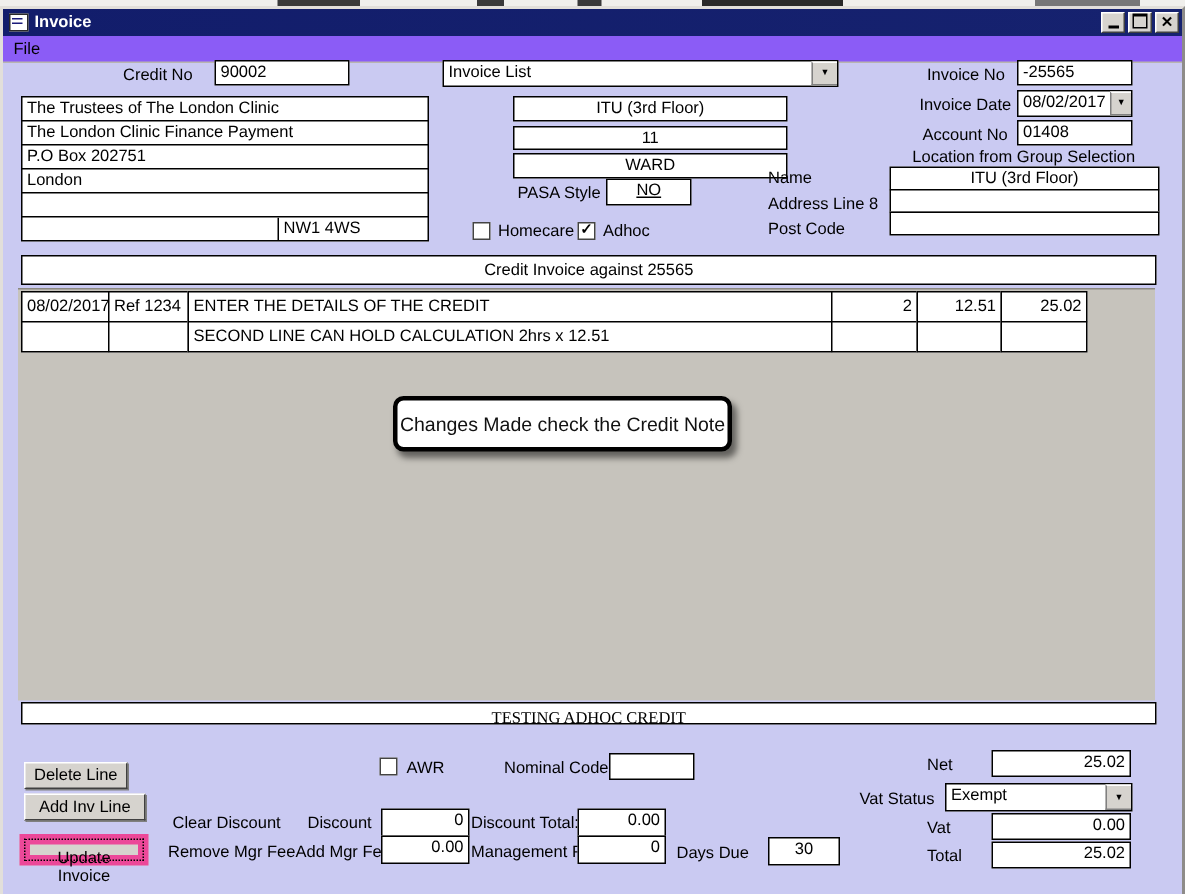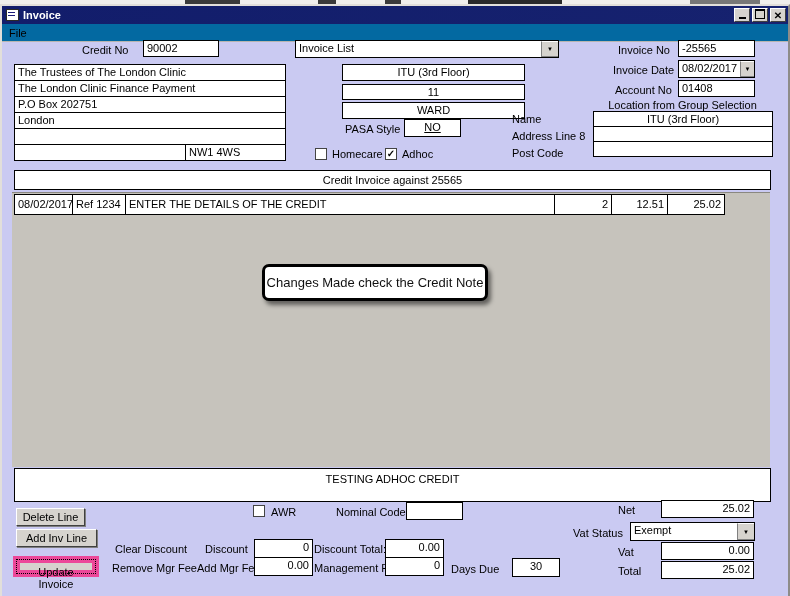--- a/index.html
+++ b/index.html
@@ -18,21 +18,21 @@
            position:relative;margin-left:2px;}
   .appicon::after{content:"";position:absolute;left:1px;top:2px;width:7px;height:1px;
            background:#1a1a7a;box-shadow:0 3px 0 #1a1a7a;}
   .wbtns{margin-left:auto;display:flex;gap:2px;}
   .wbtn{width:16px;height:14px;background:#d6d3ce;border:1px solid;
         border-color:#fff #404040 #404040 #fff;display:flex;align-items:flex-end;
         justify-content:center;font-size:9px;line-height:9px;font-weight:bold;box-sizing:border-box;}
   .glyph-min{width:7px;height:2px;background:#000;margin-bottom:2px;}
   .glyph-max{width:8px;height:7px;border:1px solid #000;border-top-width:2px;margin-bottom:2px;}
   .glyph-close{align-self:center;font-size:10px;}
-  .menubar{position:absolute;left:0;top:18px;right:0;height:17px;background:#0369a1;
+  .menubar{position:absolute;left:0;top:18px;right:0;height:17px;background:#8b5cf6;
            display:flex;align-items:center;border-bottom:1px solid #b8b5b0;}
   .menu-item{padding:0 7px;height:100%;display:flex;align-items:center;}
   
   .lbl{position:absolute;white-space:nowrap;}
   .field{position:absolute;background:#fff;border:1px solid #000;box-sizing:border-box;
          padding:1px 3px 0 3px;overflow:hidden;white-space:nowrap;}
   .right{text-align:right}.center{text-align:center}
   .combo{position:absolute;background:#fff;border:1px solid #000;box-sizing:border-box;
          display:flex;align-items:stretch;}
   .combo-text{flex:1;padding:1px 3px 0 3px;overflow:hidden;white-space:nowrap;}
@@ -90,21 +90,21 @@
             <span class="glyph-close">✕</span>
           </span>
       </span>
     </div>
     <div class="menubar">
       <span class="menu-item">File</span>
     </div>
   </div>
 
   <span class="lbl" style="left:82px;top:44px;">Credit No</span>
-  <div class="field" style="left:143px;top:40px;width:76px;height:17px;">90002</div>
+  <div class="field" style="left:143px;top:40px;width:90px;height:17px;">90002</div>
 
   <div class="combo" style="left:295px;top:40px;width:264px;height:18px;">
     <span class="combo-text">Invoice List</span>
     <span class="combo-arrow">▼</span>
   </div>
 
   <span class="lbl" style="left:618px;top:44px;">Invoice No</span>
   <div class="field" style="left:678px;top:40px;width:77px;height:17px;">-25565</div>
 
   <span class="lbl" style="left:613px;top:64px;">Invoice Date</span>
@@ -154,24 +154,32 @@
 
   <div class="gridbg"></div>
   <div class="grow" style="top:194px;">
     <span class="gcell center" style="width:59px;">08/02/2017</span>
     <span class="gcell" style="width:54px;">Ref 1234</span>
     <span class="gcell" style="width:430px;">ENTER THE DETAILS OF THE CREDIT</span>
     <span class="gcell right" style="width:58px;">2</span>
     <span class="gcell right" style="width:57px;">12.51</span>
     <span class="gcell right" style="width:58px;">25.02</span>
   </div>
+  <div class="grow" style="top:214px;">
+    <span class="gcell center" style="width:59px;"></span>
+    <span class="gcell" style="width:54px;"></span>
+    <span class="gcell" style="width:430px;">SECOND LINE CAN HOLD CALCULATION 2hrs x 12.51</span>
+    <span class="gcell right" style="width:58px;"></span>
+    <span class="gcell right" style="width:57px;"></span>
+    <span class="gcell right" style="width:58px;"></span>
+  </div>
 
   <div class="tip">Changes Made check the Credit Note</div>
 
-  <div class="banner" style="left:14px;top:468px;width:757px;height:34px;padding-top:4px;">TESTING ADHOC CREDIT</div>
+  <div class="banner" style="left:14px;top:468px;width:757px;height:15px;padding-top:4px;font-family:Liberation Serif, serif;">TESTING ADHOC CREDIT</div>
 
   <div class="btn" style="left:16px;top:508px;width:69px;height:18px;">Delete Line</div>
   <div class="btn" style="left:16px;top:529px;width:81px;height:18px;">Add Inv Line</div>
   <div class="btn btn-default" style="left:13px;top:556px;width:86px;height:21px;padding-top:3px;">Update Invoice</div>
 
   <span class="cb" style="left:253px;top:505px;"></span>
   <span class="lbl" style="left:271px;top:506px;">AWR</span>
   <span class="lbl" style="left:336px;top:506px;">Nominal Code</span>
   <div class="field" style="left:406px;top:502px;width:57px;height:18px;"></div>
 

